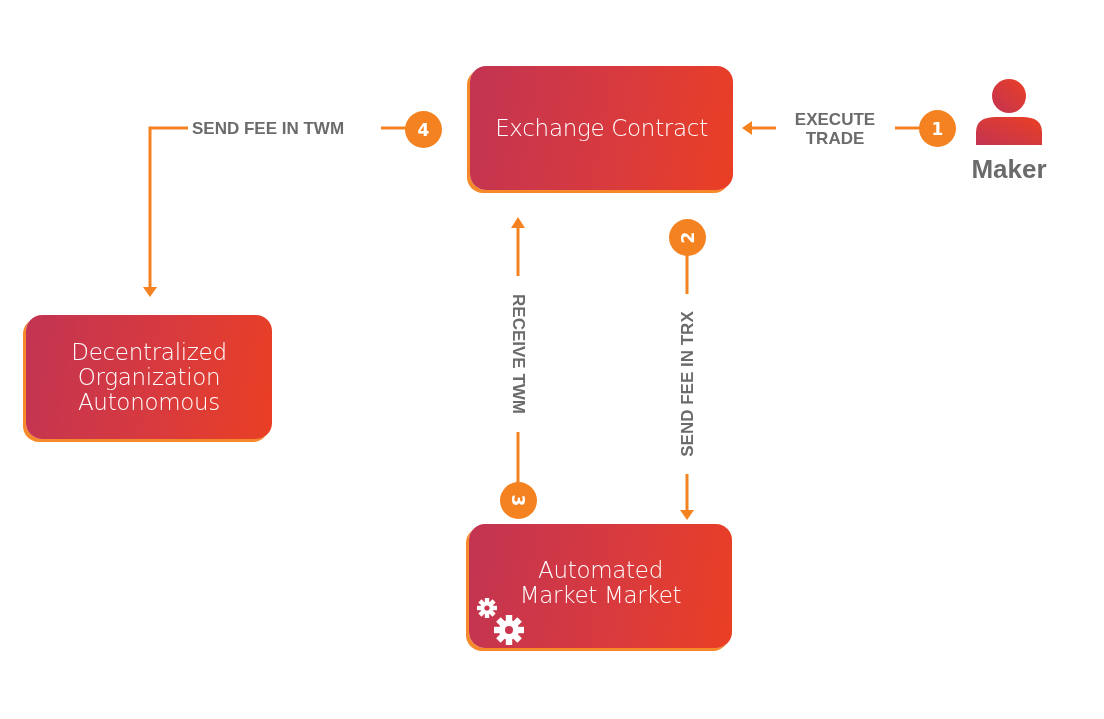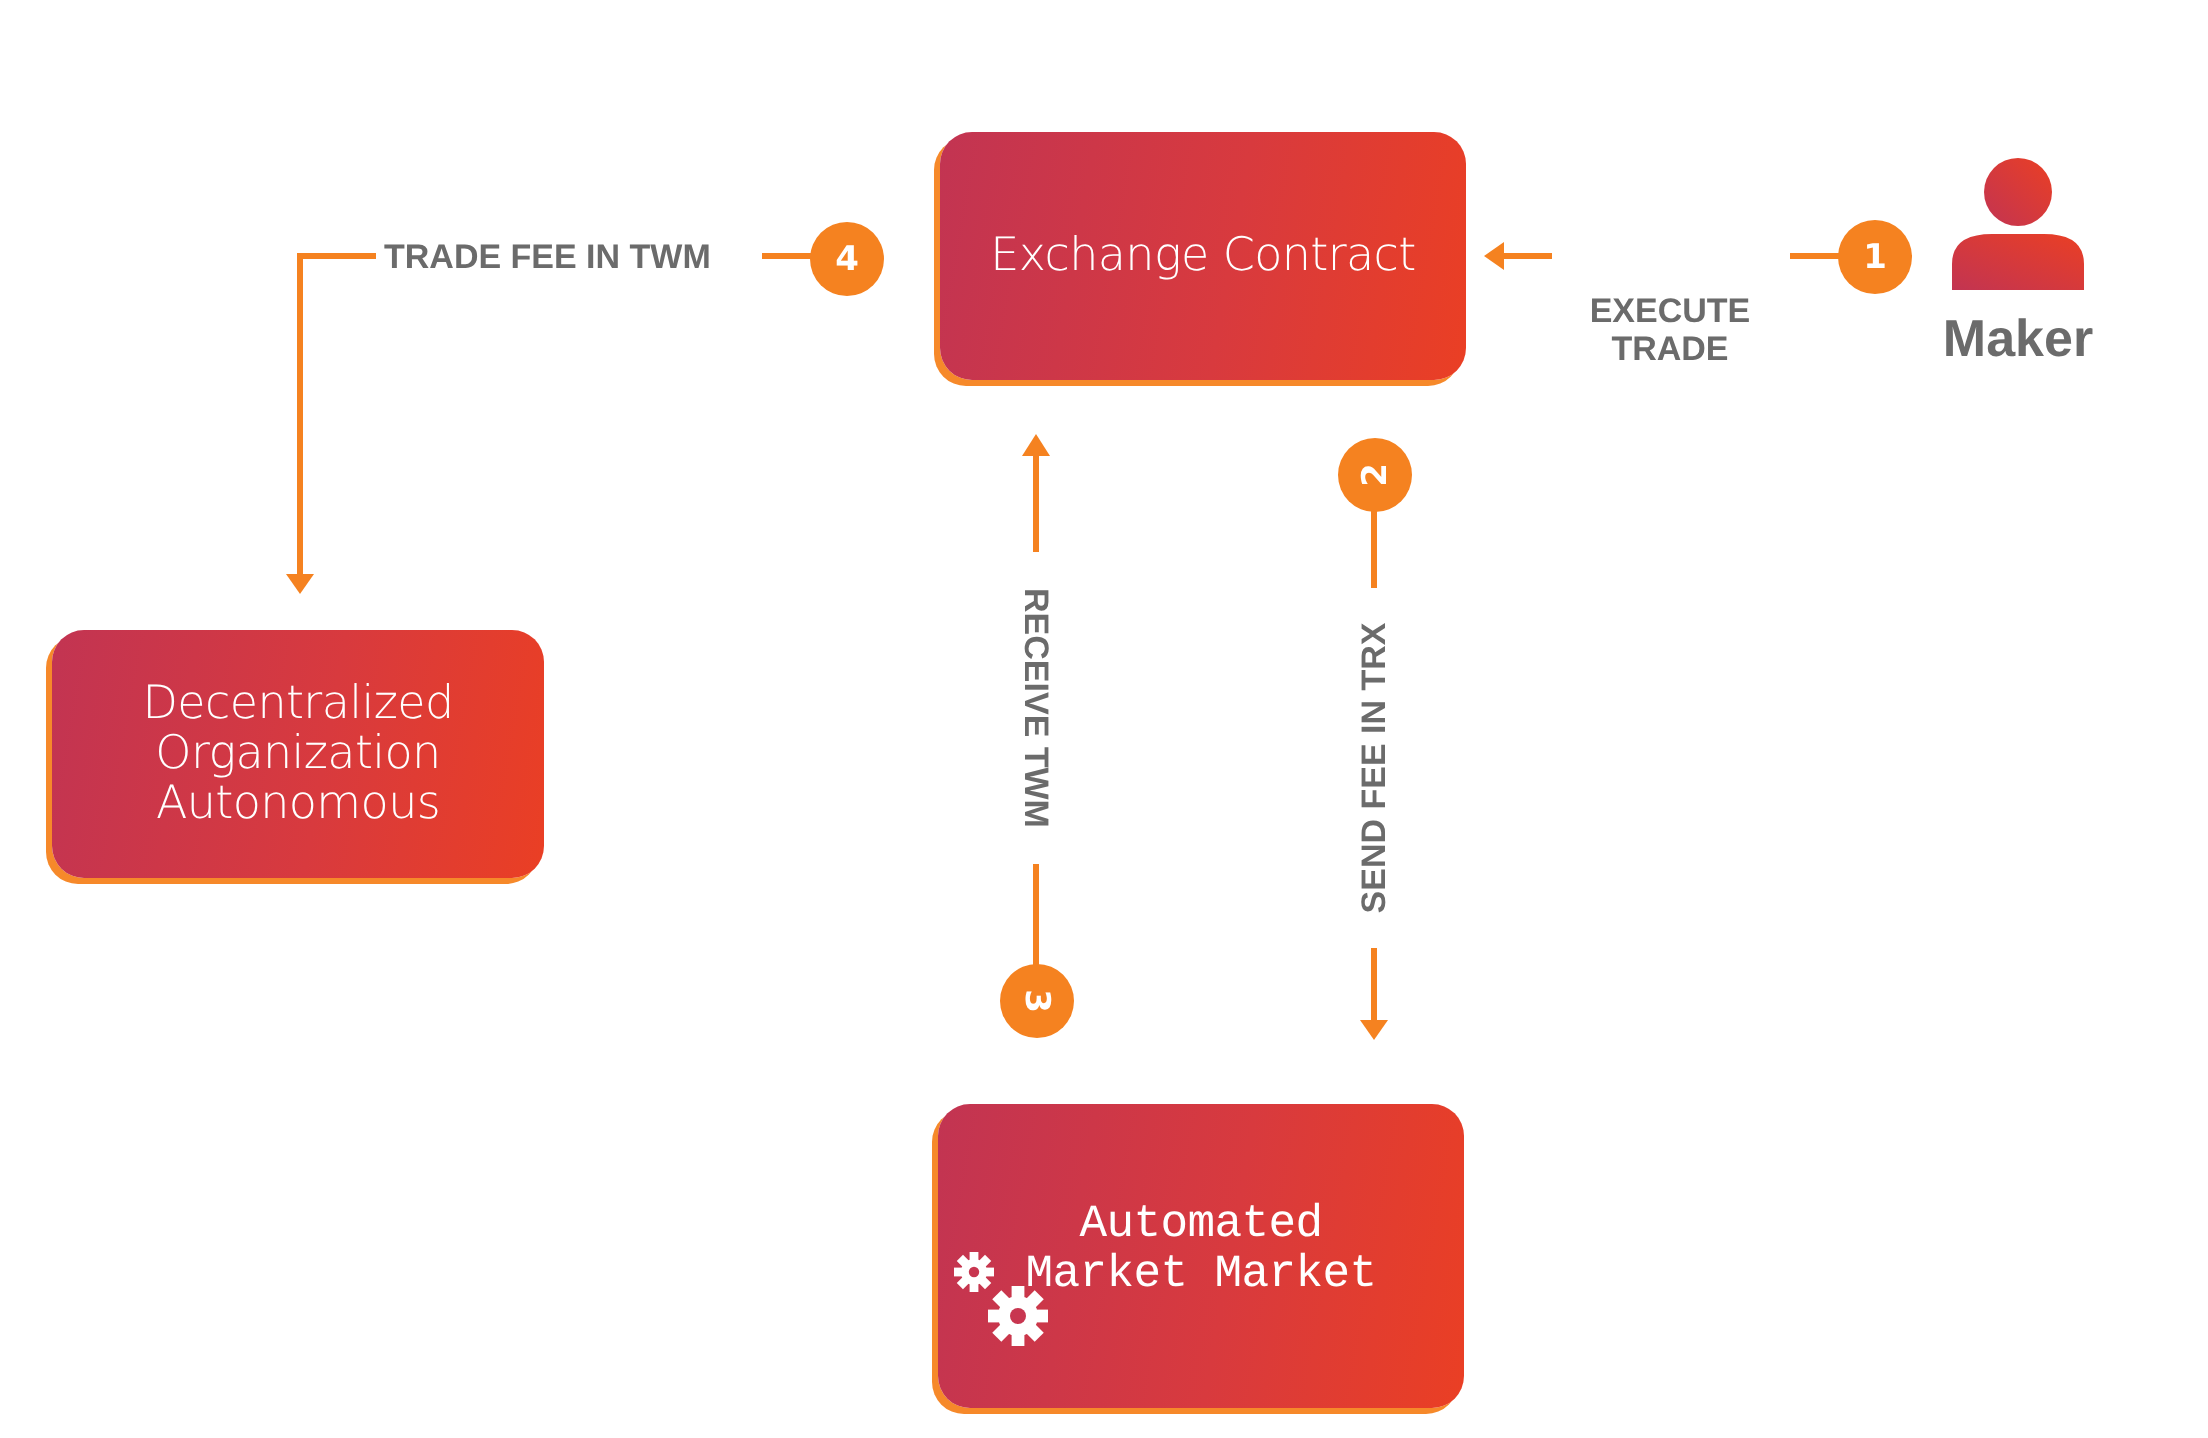--- a/index.html
+++ b/index.html
@@ -11,21 +11,21 @@
     background: linear-gradient(100deg, #c23452 0%, #d83a3e 55%, #ea3f24 100%);
     box-shadow: -3px 3px 0 0 #f6892a;
     display: flex; align-items: center; justify-content: center;
     text-align: center; color: #ffffff;
     font-family: "DejaVu Sans", sans-serif; font-weight: 300;
     font-size: 23px; line-height: 25px; letter-spacing: -0.3px;
   }
   .node span { display: block; }
   #node-exchange { left: 470px; top: 66px; width: 263px; height: 124px; }
   #node-dao { left: 26px; top: 300px; width: 246px; height: 124px; margin-top: 15px; }
-  #node-amm { left: 469px; top: 552px; width: 263px; height: 152px; font-family: Liberation Mono, monospace; }
+  #node-amm { left: 469px; top: 524px; width: 263px; height: 124px; }
 
   .label {
     position: absolute; color: #6b6b6b; font-weight: 700;
     font-family: "Liberation Sans", sans-serif;
     font-size: 17px; line-height: 19px; text-align: center; white-space: nowrap;
   }
   .badge {
     position: absolute; width: 37px; height: 37px; border-radius: 50%;
     background: #f58220; color: #ffffff; font-weight: 700;
     font-family: "DejaVu Sans", sans-serif; font-size: 17px;
@@ -115,23 +115,23 @@
         <rect x="-3.2" y="-15" width="6.4" height="30"></rect>
         <rect x="-3.2" y="-15" width="6.4" height="30" transform="rotate(45)"></rect>
         <rect x="-3.2" y="-15" width="6.4" height="30" transform="rotate(90)"></rect>
         <rect x="-3.2" y="-15" width="6.4" height="30" transform="rotate(135)"></rect>
       </g>
       <circle r="4" fill="#c83650"></circle>
     </g>
   </svg>
 </div>
 
-<div class="label" style="left:192px; top:119px;">TRADE FEE IN TWM</div>
+<div class="label" style="left:192px; top:119px;">SEND FEE IN TWM</div>
 
-<div class="label" style="left:780px; top:110px; width:110px;margin-top:36px;">
+<div class="label" style="left:780px; top:110px; width:110px;">
   <span style="display:block;">EXECUTE</span>
   <span style="display:block;">TRADE</span>
 </div>
 
 <div class="label" style="left:518px; top:354px; transform: translate(-50%,-50%) rotate(90deg);">RECEIVE TWM</div>
 
 <div class="label" style="left:687px; top:384px; transform: translate(-50%,-50%) rotate(-90deg);">SEND FEE IN TRX</div>
 
 <div class="badge" style="left:919px; top:110px;">
   <span>1</span>

